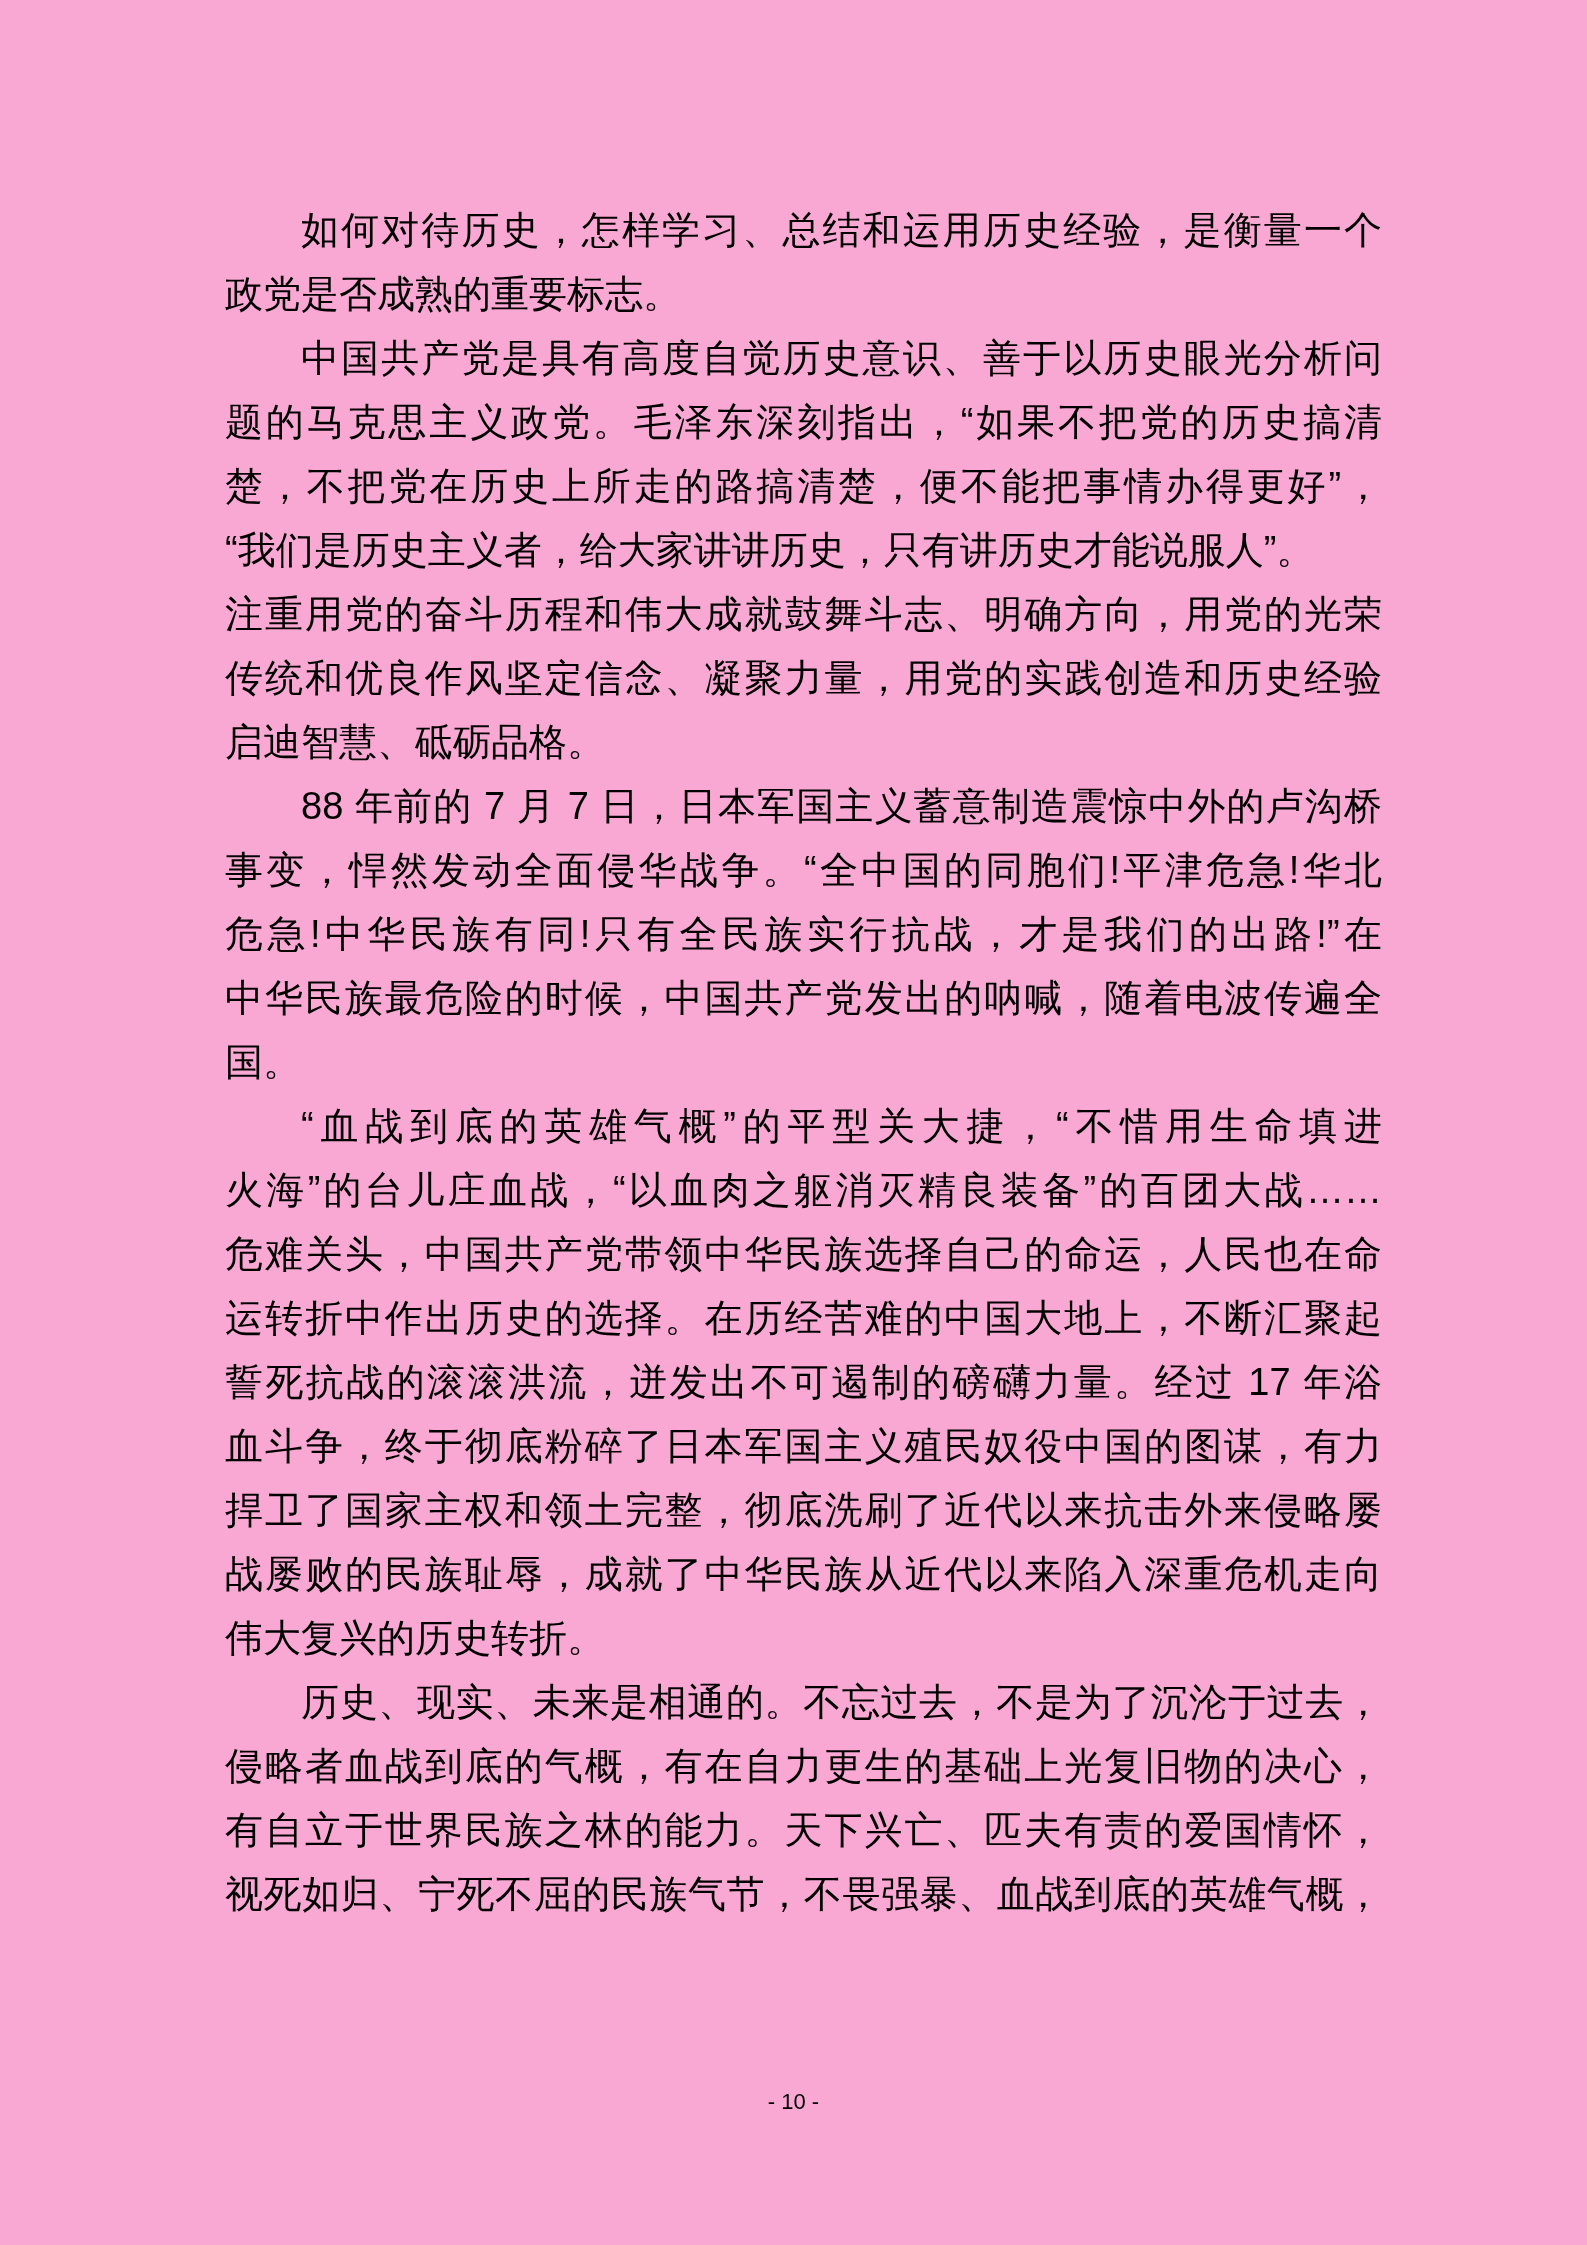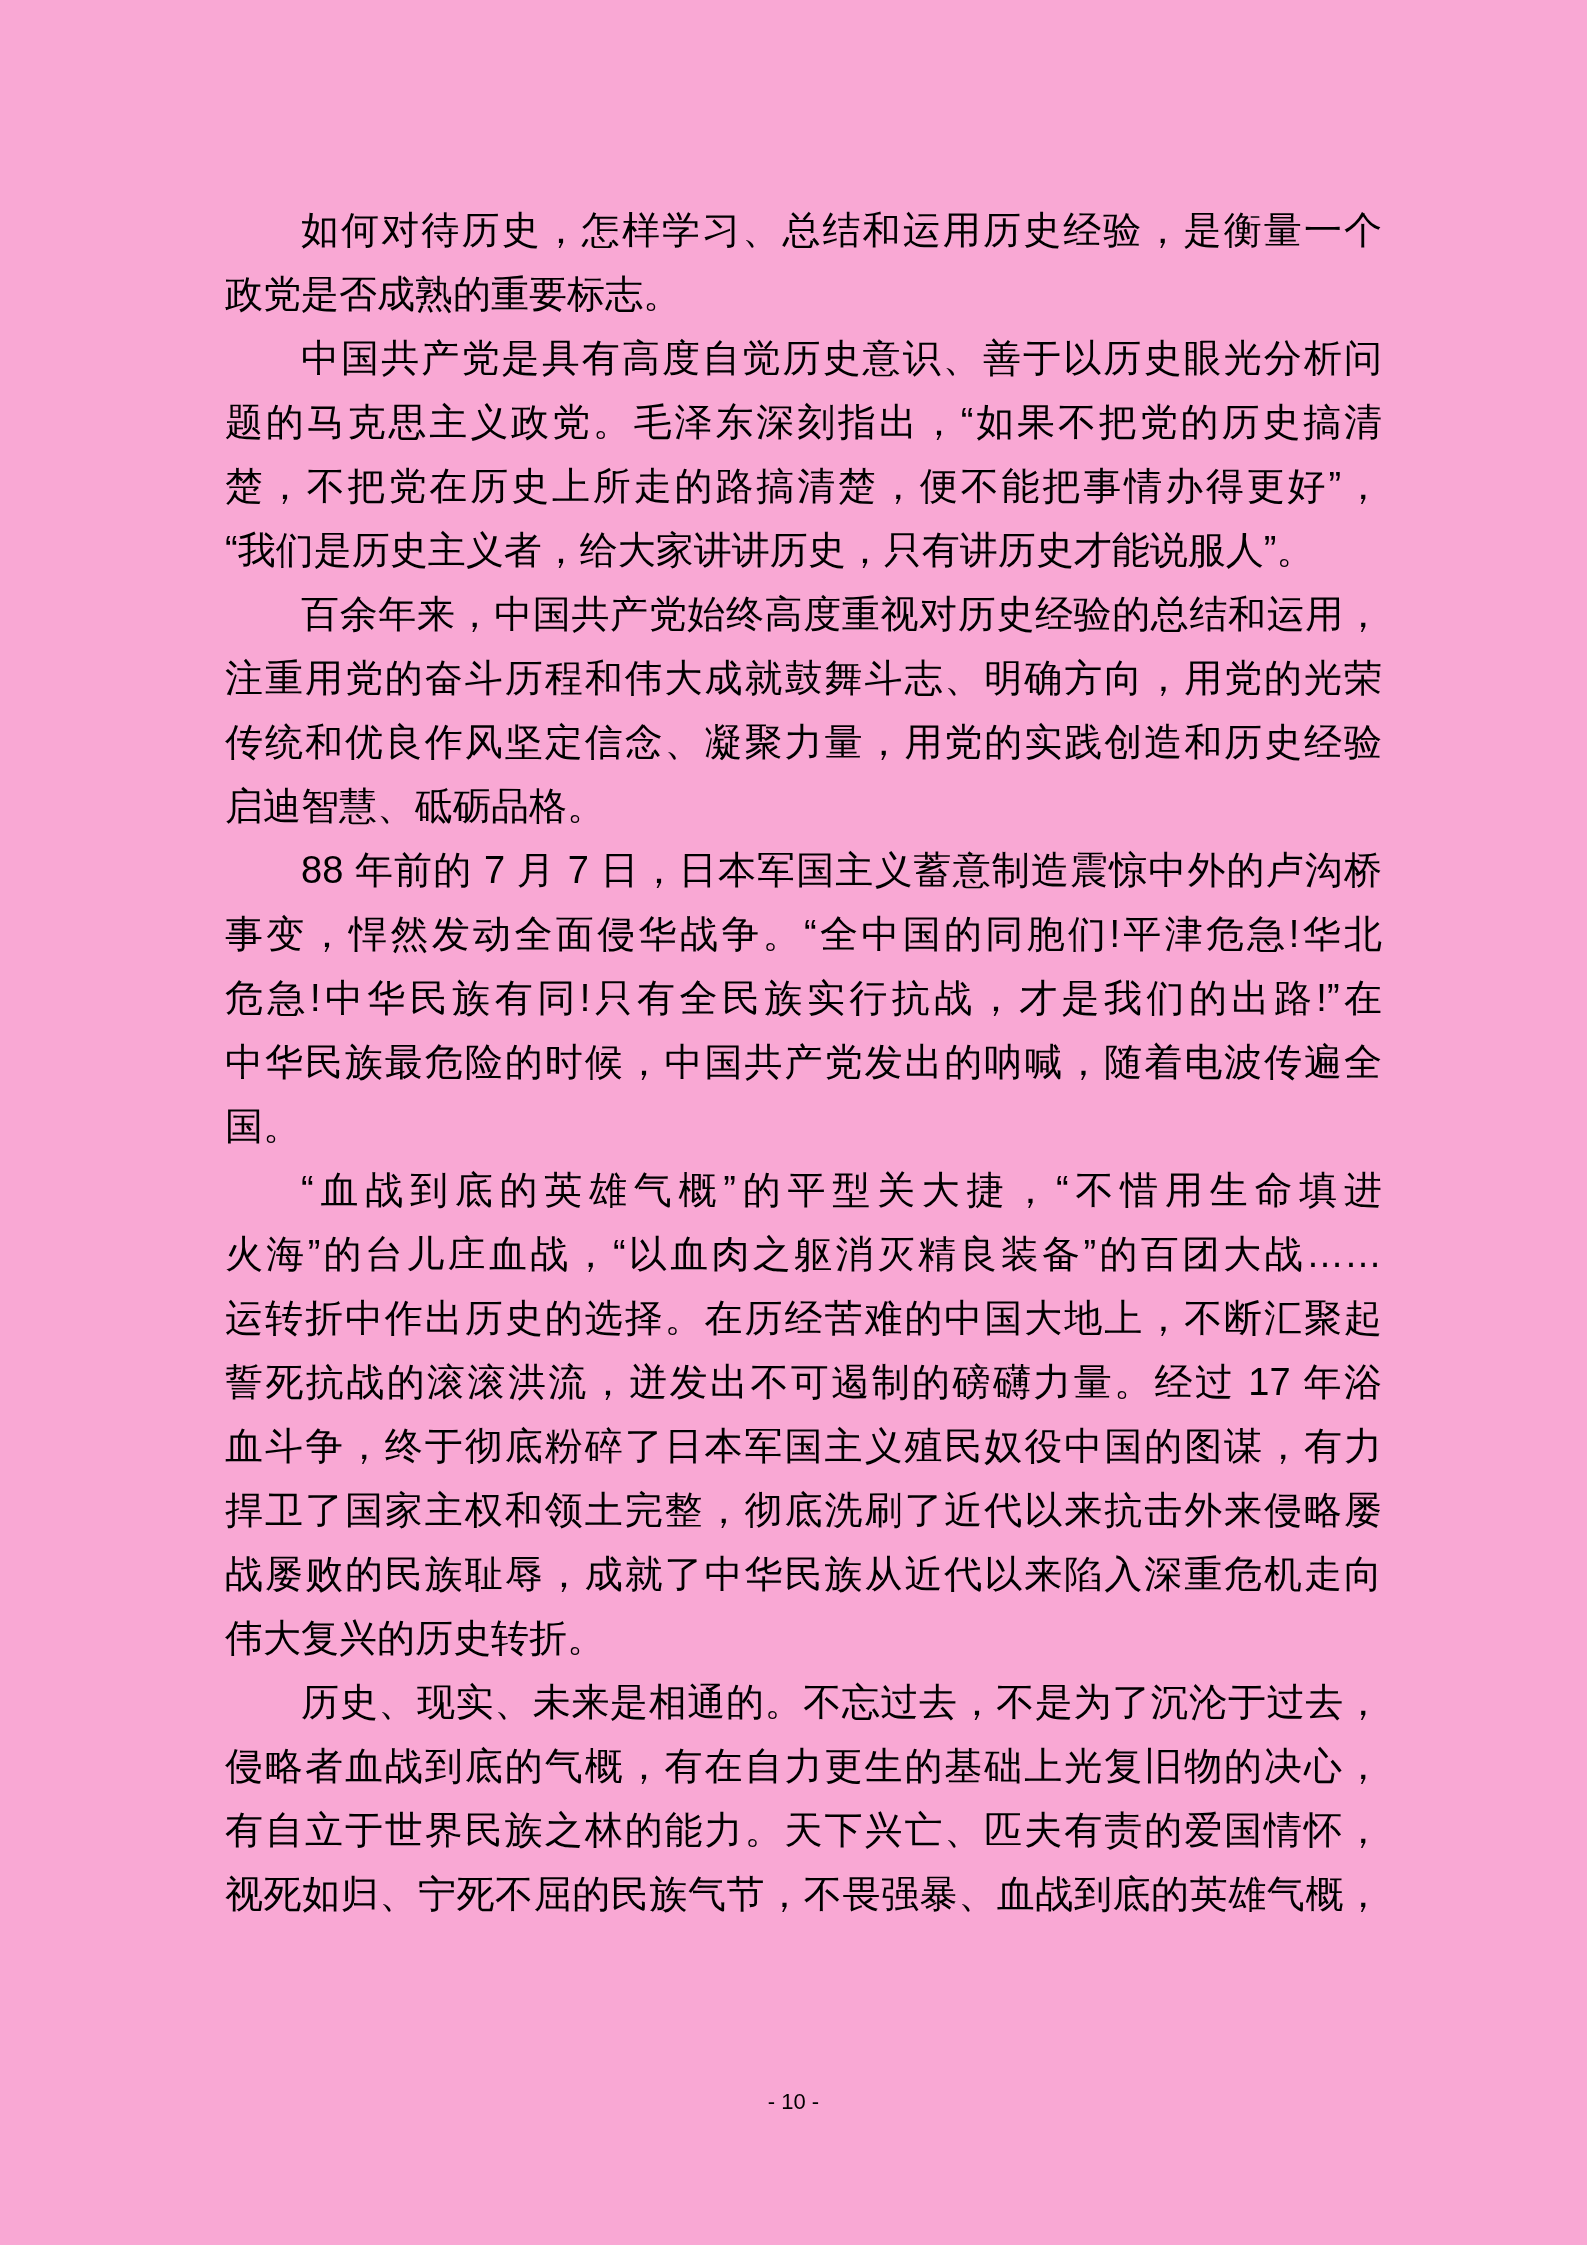--- a/index.html
+++ b/index.html
@@ -52,31 +52,31 @@
 <body>
 
 <div class="page">
   <div class="body-text">
       <div class="line first">如何对待历史，怎样学习、总结和运用历史经验，是衡量一个</div>
       <div class="line end">政党是否成熟的重要标志。</div>
       <div class="line first">中国共产党是具有高度自觉历史意识、善于以历史眼光分析问</div>
       <div class="line">题的马克思主义政党。毛泽东深刻指出，“如果不把党的历史搞清</div>
       <div class="line">楚，不把党在历史上所走的路搞清楚，便不能把事情办得更好”，</div>
       <div class="line end">“我们是历史主义者，给大家讲讲历史，只有讲历史才能说服人”。</div>
-      <div class="line first">百余年来，中国共产党始终高度重视对历史经验的总结和运用，</div>
       <div class="line">注重用党的奋斗历程和伟大成就鼓舞斗志、明确方向，用党的光荣</div>
       <div class="line">传统和优良作风坚定信念、凝聚力量，用党的实践创造和历史经验</div>
       <div class="line end">启迪智慧、砥砺品格。</div>
       <div class="line first">88 年前的 7 月 7 日，日本军国主义蓄意制造震惊中外的卢沟桥</div>
       <div class="line">事变，悍然发动全面侵华战争。“全中国的同胞们!平津危急!华北</div>
       <div class="line">危急!中华民族有同!只有全民族实行抗战，才是我们的出路!”在</div>
       <div class="line">中华民族最危险的时候，中国共产党发出的呐喊，随着电波传遍全</div>
       <div class="line end">国。</div>
       <div class="line first">“血战到底的英雄气概”的平型关大捷，“不惜用生命填进</div>
       <div class="line">火海”的台儿庄血战，“以血肉之躯消灭精良装备”的百团大战……</div>
+      <div class="line">危难关头，中国共产党带领中华民族选择自己的命运，人民也在命</div>
       <div class="line">运转折中作出历史的选择。在历经苦难的中国大地上，不断汇聚起</div>
       <div class="line">誓死抗战的滚滚洪流，迸发出不可遏制的磅礴力量。经过 17 年浴</div>
       <div class="line">血斗争，终于彻底粉碎了日本军国主义殖民奴役中国的图谋，有力</div>
       <div class="line">捍卫了国家主权和领土完整，彻底洗刷了近代以来抗击外来侵略屡</div>
       <div class="line">战屡败的民族耻辱，成就了中华民族从近代以来陷入深重危机走向</div>
       <div class="line end">伟大复兴的历史转折。</div>
       <div class="line first">历史、现实、未来是相通的。不忘过去，不是为了沉沦于过去，</div>
       <div class="line">侵略者血战到底的气概，有在自力更生的基础上光复旧物的决心，</div>
       <div class="line">有自立于世界民族之林的能力。天下兴亡、匹夫有责的爱国情怀，</div>
       <div class="line">视死如归、宁死不屈的民族气节，不畏强暴、血战到底的英雄气概，</div>

